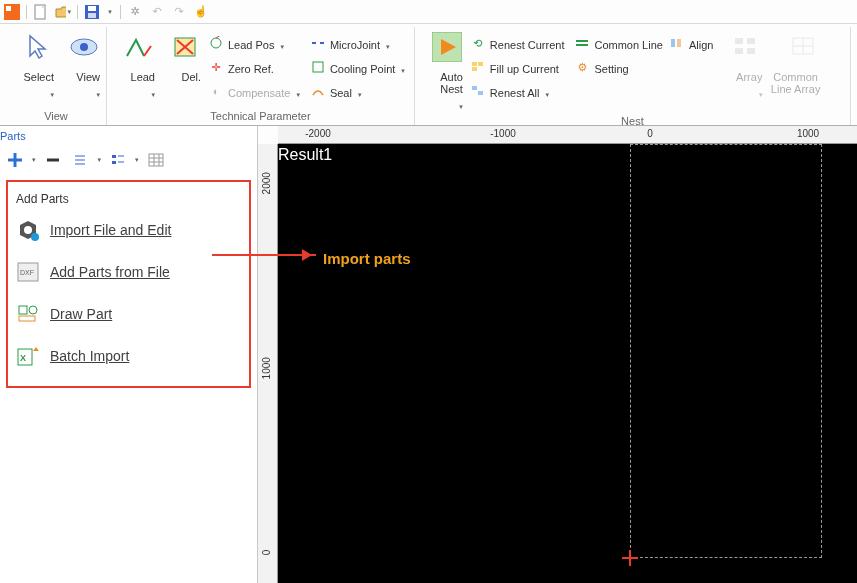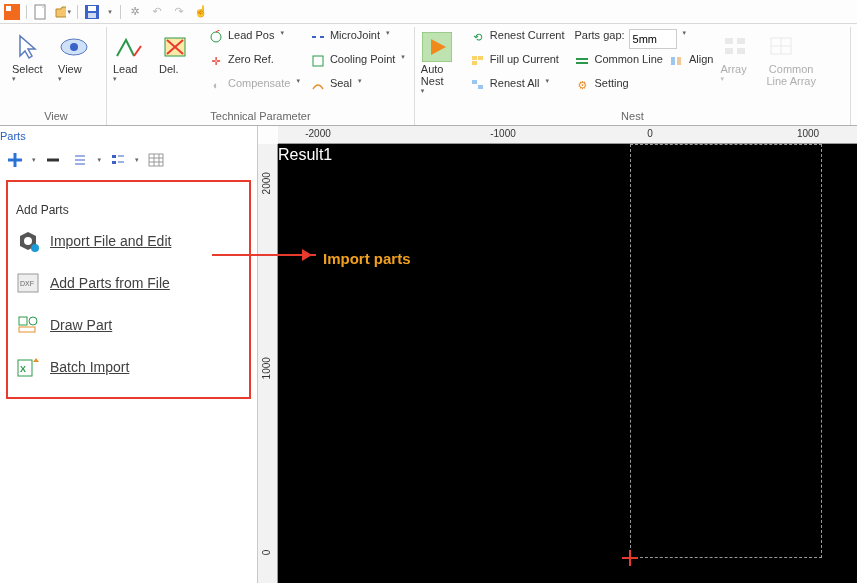--- a/index.html
+++ b/index.html
@@ -9,39 +9,39 @@
 .qat { height: 24px; background: #fdfdfd; border-bottom: 1px solid #d9d9d9; display: flex; align-items: center; padding: 0 4px; gap: 6px; }
 .qat .icon { width: 16px; height: 16px; display: flex; align-items: center; justify-content: center; }
 .qat .sep { width: 1px; height: 14px; background: #ccc; }
 .qat-drop::after { content: "▾"; font-size: 7px; color: #666; margin-left: 1px; }
 
 
 .ribbon { height: 102px; background: #fdfdfd; border-bottom: 1px solid #b0b0b0; display: flex; padding: 3px 6px 0 6px; }
 .rgroup { border-right: 1px solid #ddd; padding: 0 6px 0 6px; display: flex; flex-direction: column; }
 .rgroup-body { flex: 1; display: flex; align-items: flex-start; gap: 4px; padding-top: 2px; }
 .rgroup-label { text-align: center; font-size: 11px; color: #666; padding: 2px 0 3px 0; }
-.big-btn { width: 42px; display: flex; flex-direction: column; align-items: flex-start; gap: 0; cursor: pointer; padding: 2px 0; }
+.big-btn { width: 42px; display: flex; flex-direction: column; align-items: flex-end; gap: 8px; cursor: pointer; padding: 2px 0; }
 .big-btn .ico { width: 32px; height: 32px; display: flex; align-items: center; justify-content: center; }
 .big-btn .lbl { font-size: 11px; color: #333; text-align: center; line-height: 1.1; }
 .big-btn .drop { font-size: 7px; color: #666; }
 .col { display: flex; flex-direction: column; gap: 2px; }
-.sm-btn { display: flex; align-items: flex-start; gap: 4px; height: 22px; padding: 0 3px; cursor: pointer; white-space: nowrap; font-size: 11px; }
+.sm-btn { display: flex; align-items: flex-end; gap: 4px; height: 22px; padding: 0 3px; cursor: pointer; white-space: nowrap; font-size: 11px; }
 .sm-btn .si { width: 16px; height: 16px; display: flex; align-items: center; justify-content: center; flex-shrink:0; }
 .sm-btn.disabled { color: #aaa; }
 .sm-btn .drop { font-size: 7px; color: #666; margin-left: 2px; }
 .gap-input { width: 48px; height: 20px; border: 1px solid #ccc; font-size: 11px; padding: 0 3px; }
 
 
 .main { display: flex; height: 457px; }
 .sidepanel { width: 258px; border-right: 1px solid #c8c8c8; background: #fff; display: flex; flex-direction: column; position: relative; }
 .sp-title { text-align: left; color: #2a60c0; font-size: 11px; padding: 4px 0; }
 .sp-toolbar { height: 28px; display: flex; align-items: center; padding: 0 4px; gap: 6px; }
 .sp-toolbar .tb { width: 22px; height: 22px; display:flex; align-items:center; justify-content:center; cursor:pointer; }
 .sp-toolbar .drop { font-size:7px; color:#666; }
-.add-box { border: 2px solid #e83a2d; margin: 6px 6px 0 6px; padding: 21px 8px 18px 8px; }
+.add-box { border: 2px solid #e83a2d; margin: 6px 6px 0 6px; padding: 10px 8px 18px 8px; }
 .add-box h4 { font-weight: normal; font-size: 12px; color: #333; margin-bottom: 12px; }
 .add-item { display: flex; align-items: center; gap: 10px; margin-bottom: 18px; cursor: pointer; }
 .add-item .aicon { width: 24px; height: 24px; display:flex; align-items:center; justify-content:center; }
 .add-item a { color: #404040; text-decoration: underline; font-size: 14px; }
 
 
 .canvas-wrap { flex: 1; background: #fdfdfd; position: relative; overflow: hidden; }
 .h-ruler { position: absolute; top: 0; left: 20px; right: 0; height: 18px; background: #f2f2f2; border-bottom: 1px solid #999; }
 .v-ruler { position: absolute; top: 18px; left: 0; width: 20px; bottom: 0; background: #f2f2f2; border-right: 1px solid #999; }
 .h-ruler .tick { position: absolute; top: 2px; font-size: 10px; color: #333; transform: translateX(-50%); }
@@ -235,25 +235,20 @@
               <svg width="14" height="12">
                 <rect x="1" y="1" width="5" height="4" fill="#9ac6f0"></rect>
                 <rect x="7" y="6" width="5" height="4" fill="#9ac6f0"></rect>
               </svg>
             </span>
             <span>Renest All</span>
             <span class="drop">▾</span>
           </div>
       </div>
       <div class="col">
-        <div class="sm-btn">
-          <span>Parts gap:</span>
-          <input class="gap-input" value="5mm" style="">
-          <span class="drop">▾</span>
-        </div>
         <div style="display:flex; ">
           <div class="sm-btn">
               <span class="si">
                 <svg width="14" height="10">
                   <line x1="1" y1="3" x2="13" y2="3" stroke="#2a9a4a" stroke-width="2"></line>
                   <line x1="1" y1="7" x2="13" y2="7" stroke="#2a9a4a" stroke-width="2"></line>
                 </svg>
               </span>
               <span>Common Line</span>
             </div>

